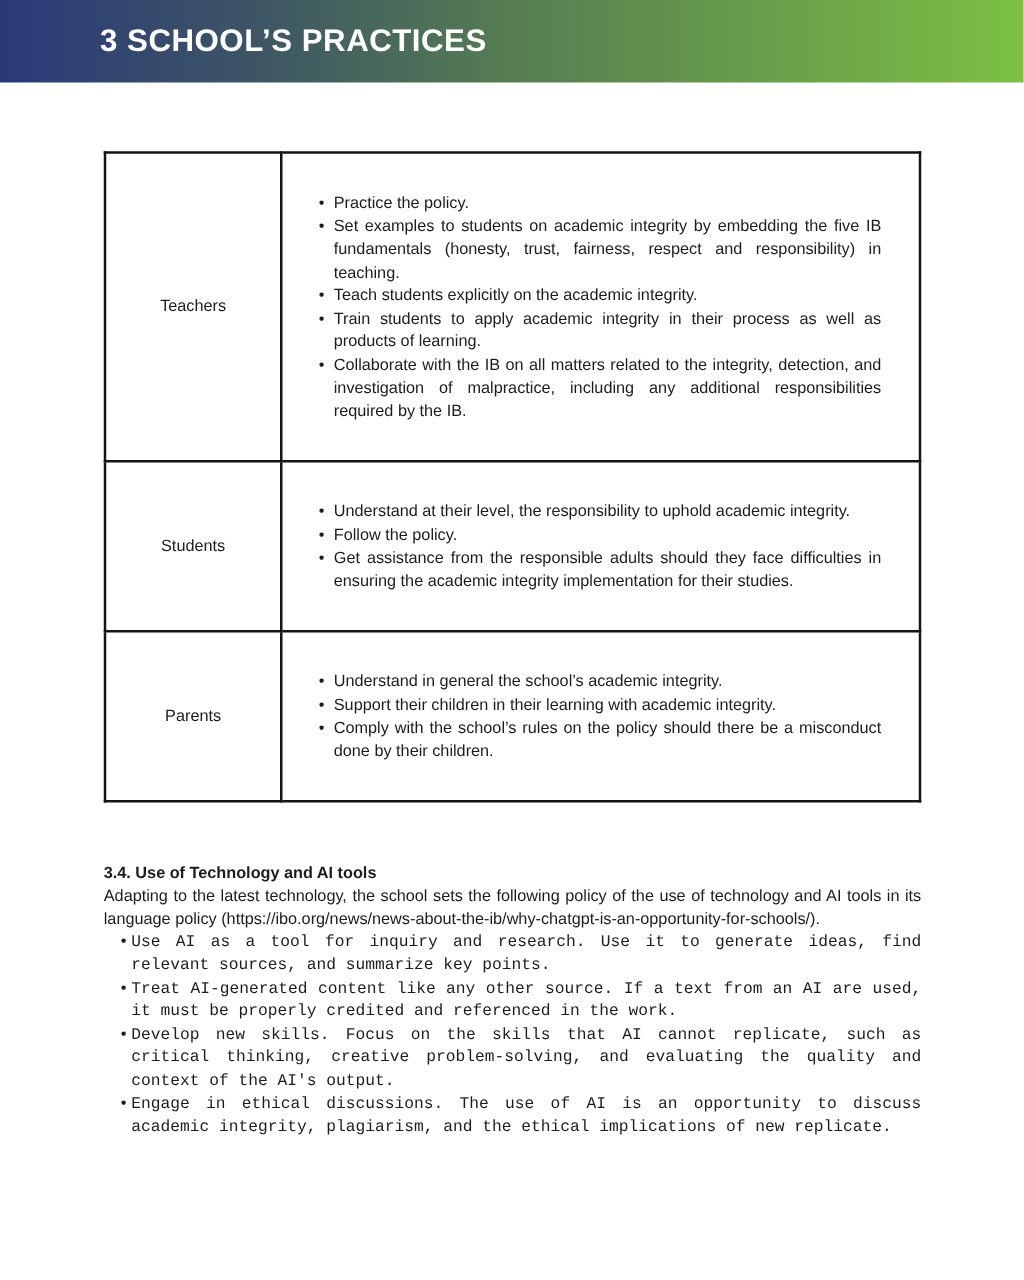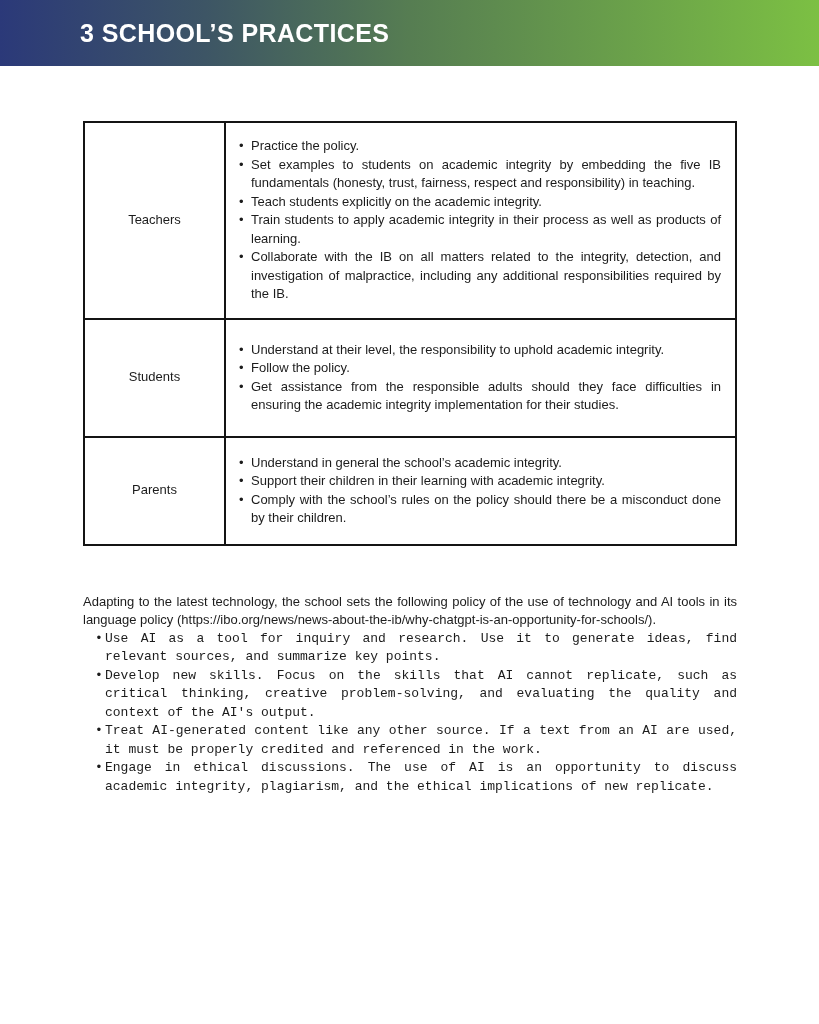--- a/index.html
+++ b/index.html
@@ -55,21 +55,21 @@
   }
   td.items-cell {
     padding: 14px 14px 14px 12px;
   }
   tr.row-teachers { height: 190px; }
   tr.row-students { height: 118px; }
   tr.row-parents  { height: 108px; }
 
   ul.bullet-list {
     list-style: none;
-    margin: 0;
+    margin: 16px;
     padding: 0;
   }
   ul.bullet-list li {
     position: relative;
     padding-left: 13px;
     text-align: justify;
   }
   ul.bullet-list li::before {
     content: "\2022";
     position: absolute;
@@ -151,23 +151,24 @@
               <li>Understand in general the school’s academic integrity.</li>
               <li>Support their children in their learning with academic integrity.</li>
               <li>Comply with the school’s rules on the policy should there be a misconduct done by their children.</li>
             </ul>
         </td>
       </tr>
     </tbody>
   </table>
 
   <section class="section">
+    <h2 class="section-heading">3.4. Use of Technology and AI tools</h2>
     <p class="section-paragraph"><span>Adapting to the latest technology, the school sets the following policy of the use of technology and AI tools in its language policy (</span><span class="policy-url">https://ibo.org/news/news-about-the-ib/why-chatgpt-is-an-opportunity-for-schools/</span><span>).</span></p>
 
     <ul class="dos-list">
         <li>Use AI as a tool for inquiry and research. Use it to generate ideas, find relevant sources, and summarize key points.</li>
+        <li>Treat AI-generated content like any other source. If a text from an AI are used, it must be properly credited and referenced in the work.</li>
         <li>Develop new skills. Focus on the skills that AI cannot replicate, such as critical thinking, creative problem-solving, and evaluating the quality and context of the AI's output.</li>
-        <li>Treat AI-generated content like any other source. If a text from an AI are used, it must be properly credited and referenced in the work.</li>
         <li>Engage in ethical discussions. The use of AI is an opportunity to discuss academic integrity, plagiarism, and the ethical implications of new replicate.</li>
       </ul>
   </section>
 
 </main>
 
 </body></html>

